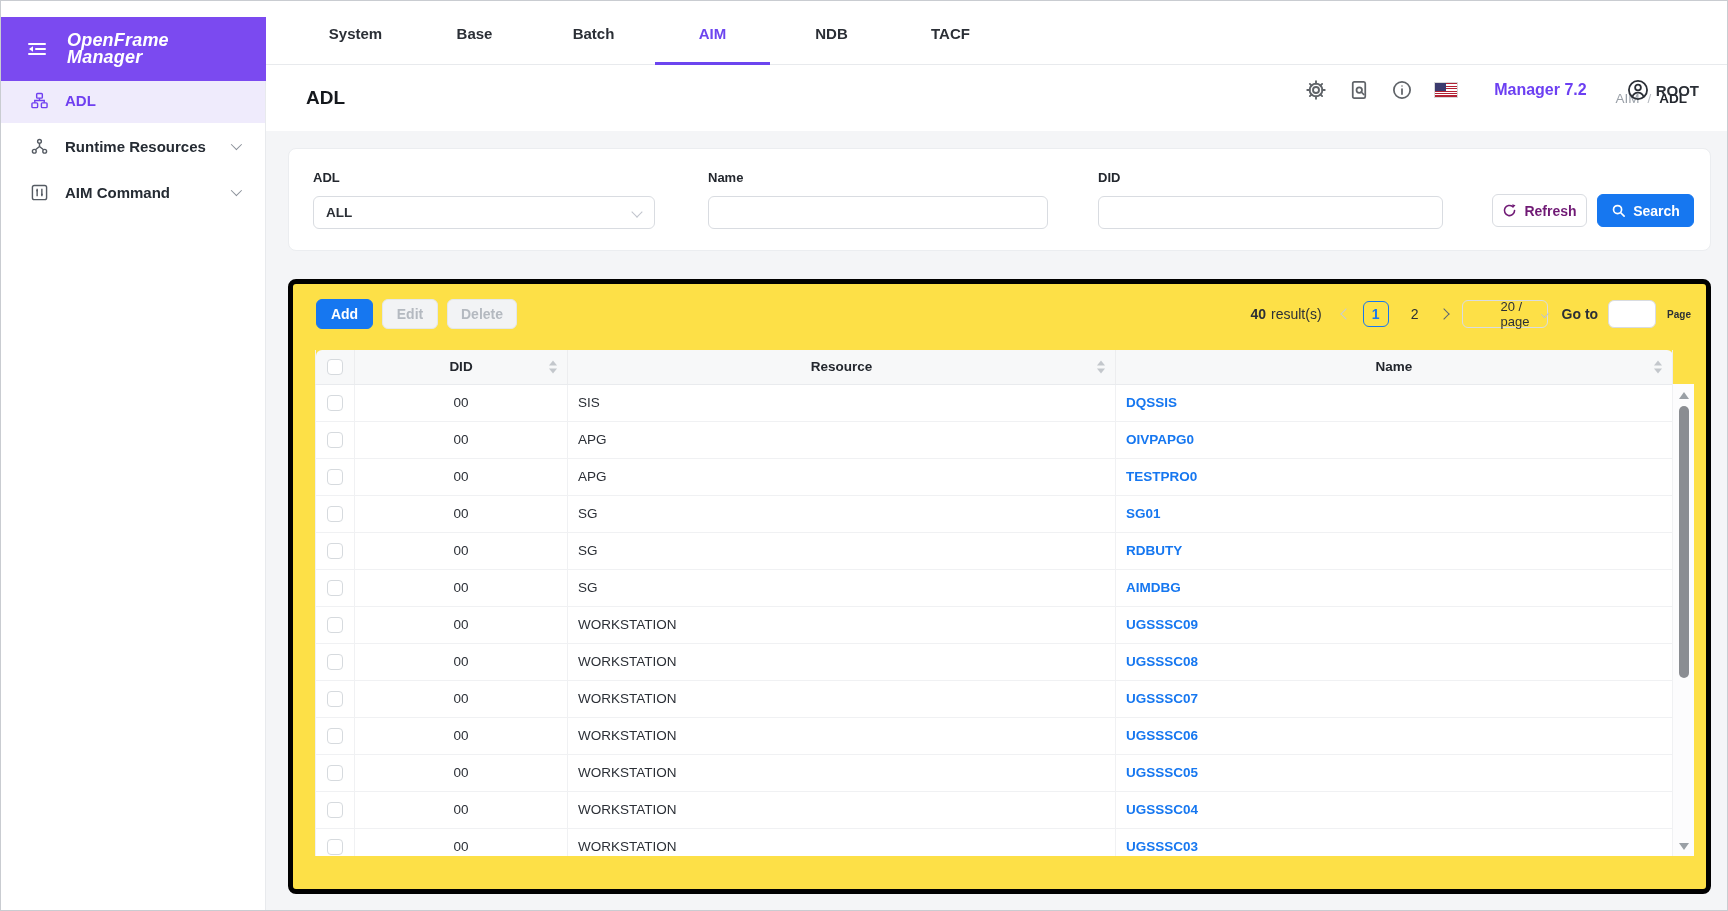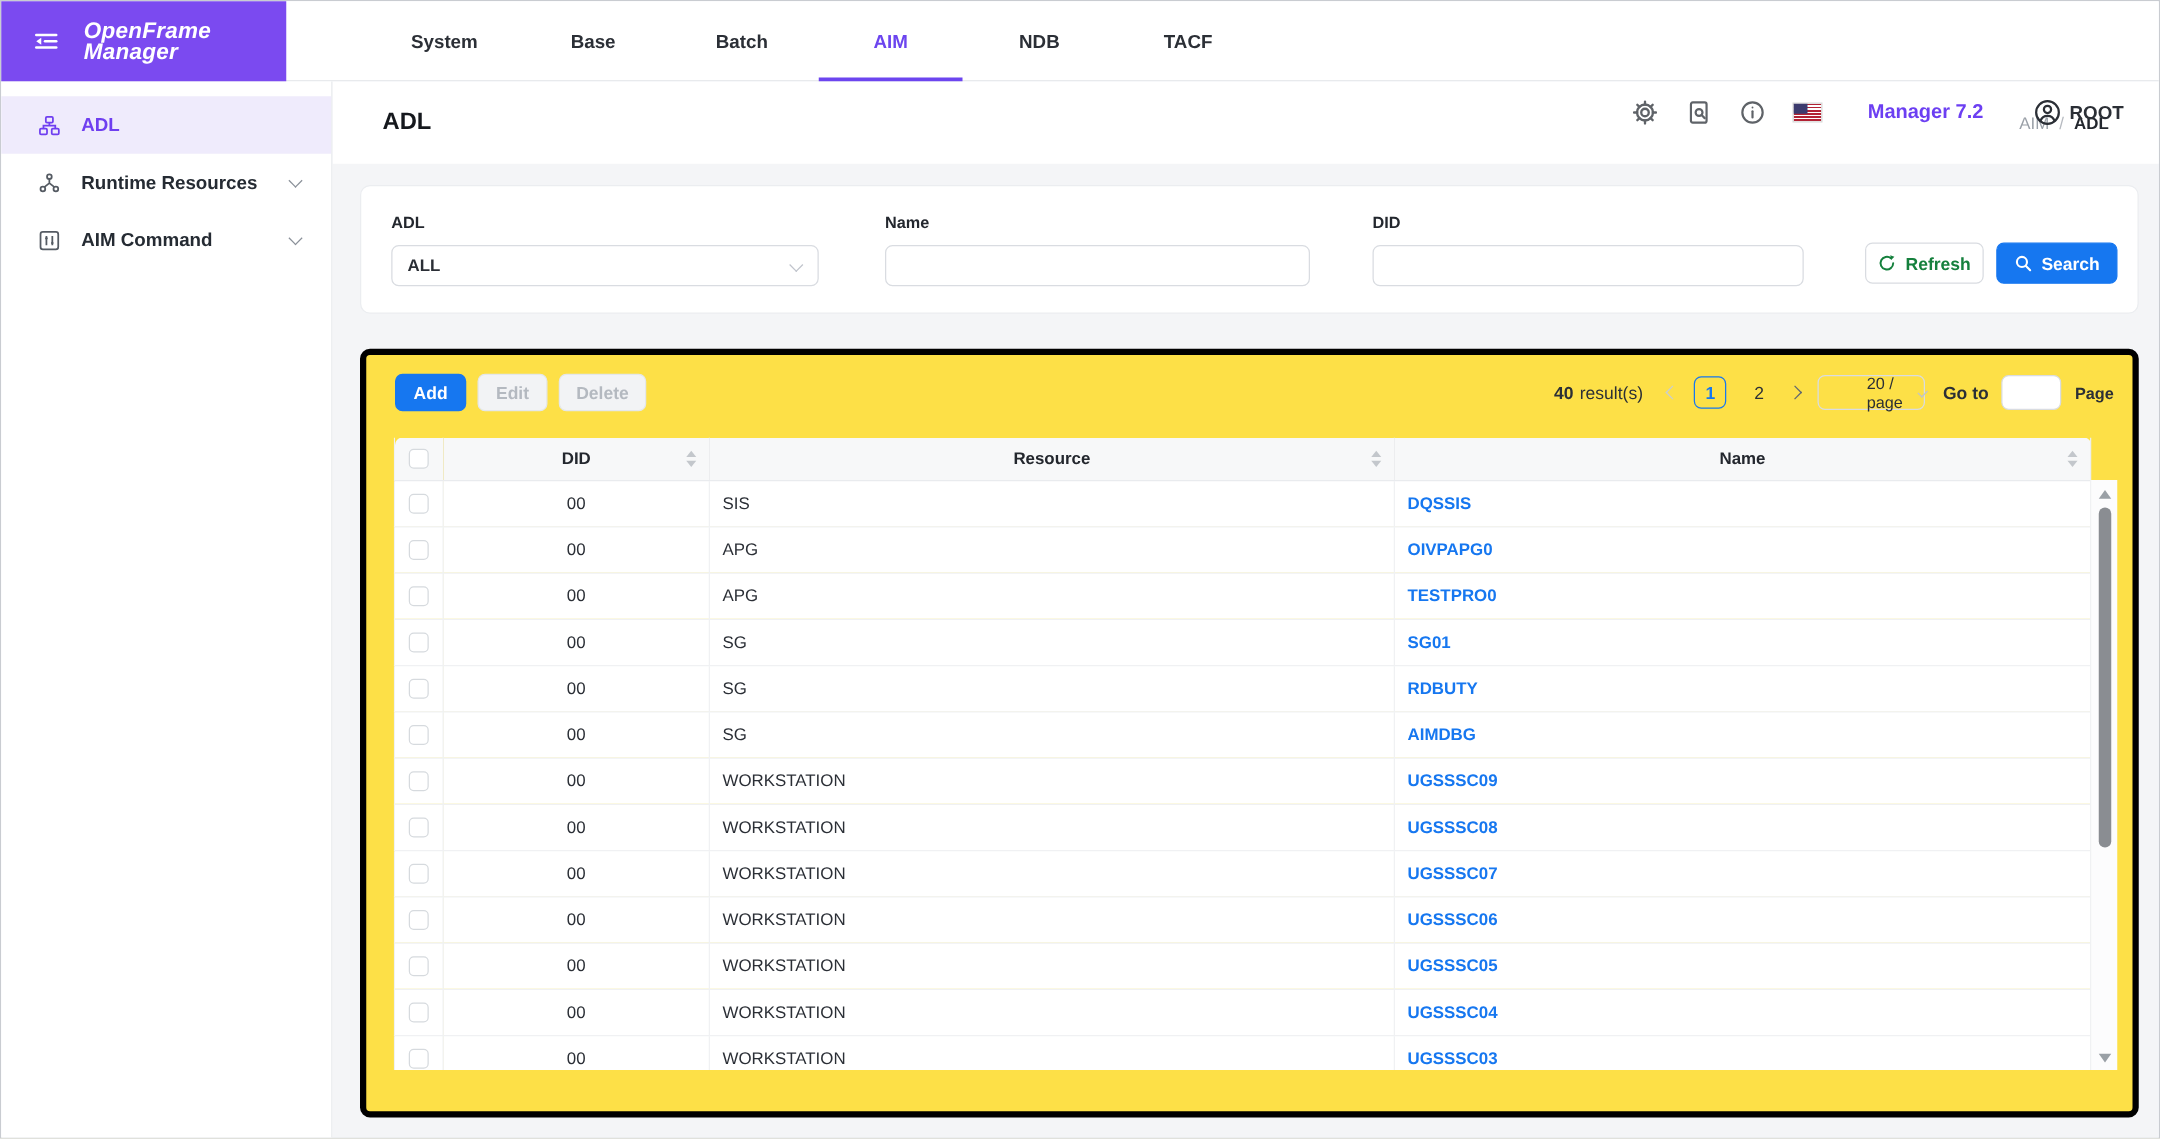--- a/index.html
+++ b/index.html
@@ -5,21 +5,21 @@
   * { box-sizing: border-box; margin: 0; padding: 0; }
   html,body { width:1728px; height:911px; }
   body {
     font-family: "Liberation Sans", sans-serif;
     background:#fff; overflow:hidden; color:#2b2f36;
   }
   #app { position:relative; width:1728px; height:911px; border:1px solid #c9ccd1; background:#fff; }
 
   
   .app-header { position:absolute; top:0; left:0; width:100%; height:64px; background:#fff; border-bottom:1px solid #e8eaed; z-index:5; }
-  .logo-block { position:absolute; left:0; top:0; width:228px; height:64px; background:#7b4af0; display:flex; align-items:center; }
+  .logo-block { position:absolute; left:0; top:16px; width:265px; height:64px; background:#7b4af0; display:flex; align-items:center; }
   .burger { margin-left:24px; cursor:pointer; }
   .logo-text { margin-left:18px; color:#fff; font-style:italic; font-weight:800; font-size:18px; line-height:17px; letter-spacing:.2px; }
   .nav-tabs { position:absolute; left:295px; top:0; height:64px; display:flex; }
   .tab { width:119px; height:64px; display:flex; align-items:center; justify-content:center; font-size:15px; font-weight:700; color:#2b2f36; cursor:pointer; position:relative; }
   .tab.active { color:#6c45ef; }
   .tab.active::after { content:""; position:absolute; left:2px; right:2px; bottom:0; height:3px; background:#6c45ef; }
   .header-right { position:absolute; right:28px; top:16px; height:84px; display:flex; align-items:center;margin-top:31px; }
   .hicon { width:22px; height:22px; display:flex; align-items:center; justify-content:center; color:#5f6368; margin-left:21px; cursor:pointer; }
   .flag { width:24px; height:16px; position:relative; margin-left:21px; cursor:pointer;
           background:repeating-linear-gradient(to bottom,#b22234 0 1.25px,#fff 1.25px 2.5px); border:1px solid #d8d8d8; }
@@ -53,21 +53,21 @@
   .field { display:flex; flex-direction:column; }
   .field .flabel { font-size:13px; font-weight:700; color:#23272e; margin-bottom:11px; }
   .select-box, .text-input { height:33px; border:1px solid #d9dce1; border-radius:6px; background:#fff; font-size:13.5px; color:#2b2f36; }
   .select-box { width:342px; display:flex; align-items:center; padding:12px 12px; cursor:pointer; position:relative; font-weight:600; }
   .select-box .chev { position:absolute; right:13px; top:11px; width:8px; height:8px; border-right:1.6px solid #c0c4cc; border-bottom:1.6px solid #c0c4cc; transform:rotate(45deg); }
   .text-input { padding:0 12px; outline:none; font-family:inherit; }
   .f-name { margin-left:53px; } .f-name .text-input{ width:340px; }
   .f-did  { margin-left:50px; } .f-did .text-input{ width:345px; }
   .filter-actions { margin-left:auto; margin-top:24px; display:flex; gap:10px; }
   .btn { height:33px; border-radius:6px; font-size:14px; font-weight:700; display:flex; align-items:center; justify-content:center; cursor:pointer; font-family:inherit; }
-  .btn-refresh { width:95px; background:#fff; border:1px solid #d9dce1; color:#15803d; gap:7px; }
+  .btn-refresh { width:95px; background:#fff; border:1px solid #d9dce1; color:#701a75; gap:7px; }
   .btn-search { width:97px; background:#1677f0; border:1px solid #1677f0; color:#fff; gap:7px; }
 
   
   .table-card { background:#fde047; border:5px solid #000000; border-radius:8px; margin-top:28px; height:615px; overflow:hidden; }
   .toolbar { display:flex; align-items:center; padding:15px 15px 0 23px; }
   .btn-add { width:57px; height:30px; background:#1677f0; border:1px solid #1677f0; color:#fff; }
   .btn-disabled { height:30px; background:#f2f3f5; border:1px solid #e4e7ea; color:#b4b9c0; cursor:default; }
   .btn-edit { width:56px; margin-left:9px; }
   .btn-del { width:70px; margin-left:9px; }
   .pager { margin-left:auto; display:flex; align-items:center; font-size:14px; color:#2b2f36; }
@@ -75,21 +75,21 @@
   .result-suffix { margin-left:5px; }
   .pchev { width:8px; height:8px; border-right:1.7px solid #5f6670; border-bottom:1.7px solid #5f6670; cursor:pointer; }
   .pchev.left { transform:rotate(135deg); margin-left:20px; border-color:#c9cdd2; }
   .pchev.right { transform:rotate(-45deg); margin-left:12px; }
   .page-num { min-width:26px; height:26px; display:flex; align-items:center; justify-content:center; border-radius:6px; margin-left:13px; cursor:pointer; font-size:14px; }
   .page-num.current { border:1px solid #1677f0; color:#1677f0; font-weight:700; }
   .page-sizer { margin-left:14px; width:86px; height:28px; border:1px solid #d9dce1; border-radius:6px; display:flex; align-items:center; justify-content:center; gap:8px; font-size:13px; cursor:pointer;padding-left:38px; }
   .page-sizer .chev { width:7px; height:7px; border-right:1.5px solid #c0c4cc; border-bottom:1.5px solid #c0c4cc; transform:rotate(45deg) translateY(-1px); }
   .goto-label { margin-left:14px; font-weight:700; font-size:14px; }
   .goto-input { margin-left:10px; width:48px; height:28px; border:1px solid #d9dce1; border-radius:6px; outline:none; text-align:center; font-family:inherit; }
-  .page-label { margin-left:11px; font-weight:700; font-size:13px; }
+  .page-label { margin-left:11px; font-weight:700; font-size:10px; }
 
   
   .table-wrap { position:relative; margin:21px 0 0 22px; width:1379px; height:506px; overflow:hidden; }
   table.grid { border-collapse:collapse; table-layout:fixed; width:1357px; }
   table.grid col.c-check{ width:39px; } table.grid col.c-did{ width:213px; }
   table.grid col.c-res{ width:548px; } table.grid col.c-name{ width:557px; }
   .grid th { height:34px; background:#f7f8f9; font-size:13.5px; font-weight:700; color:#23272e; text-align:center; position:relative; border-right:1px solid #ecedef; border-bottom:1px solid #e9ebee; }
   .grid th:first-child { border-left:1px solid #f0f1f3; border-top-left-radius:6px; }
   .grid th:last-child { border-top-right-radius:6px; }
   .grid td { height:37px; font-size:13.5px; color:#2b2f36; border-right:1px solid #f0f1f3; border-bottom:1px solid #f0f1f3; background:#fff; }

